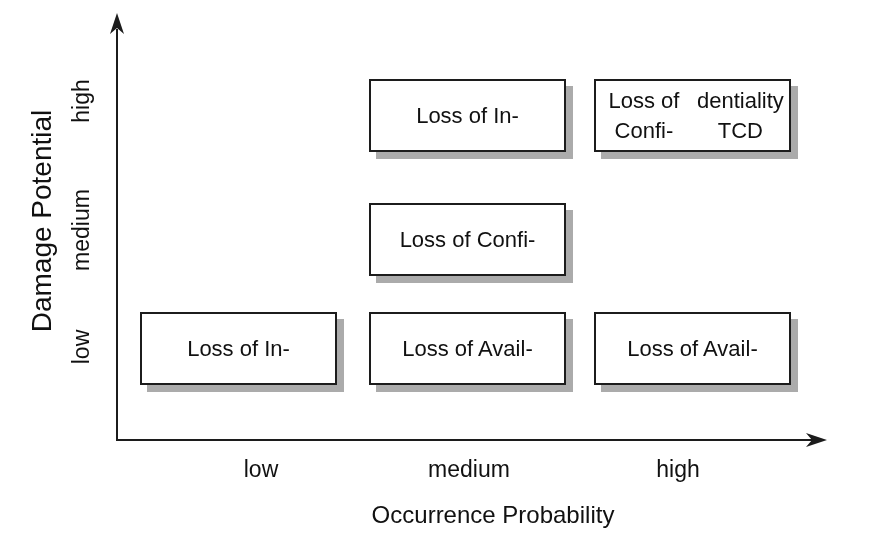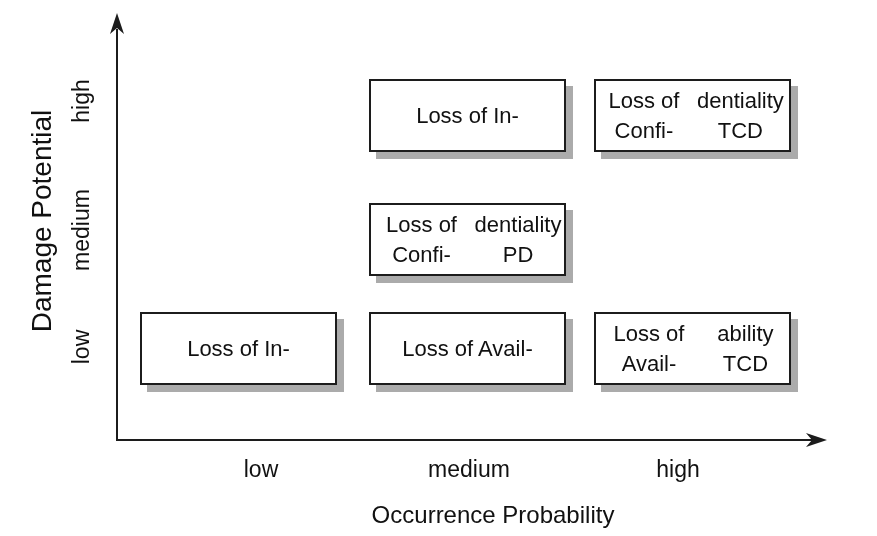--- a/index.html
+++ b/index.html
@@ -101,34 +101,32 @@
     <span>Loss of In-</span>
   </div>
 
   <div class="node-box pos-c3-r1">
     <span>Loss of Confi-</span>
     <span>dentiality TCD</span>
   </div>
 
   <div class="node-box pos-c2-r2">
     <span>Loss of Confi-</span>
-    <span>dentiality PD</span>
   </div>
 
   <div class="node-box pos-c1-r3">
     <span>Loss of In-</span>
   </div>
 
   <div class="node-box pos-c2-r3">
     <span>Loss of Avail-</span>
   </div>
 
   <div class="node-box pos-c3-r3">
     <span>Loss of Avail-</span>
-    <span>ability TCD</span>
   </div>
 
   <span class="x-tick t-low">low</span>
   <span class="x-tick t-medium">medium</span>
   <span class="x-tick t-high">high</span>
 
   <span class="y-tick t-low">low</span>
   <span class="y-tick t-medium">medium</span>
   <span class="y-tick t-high">high</span>
 

